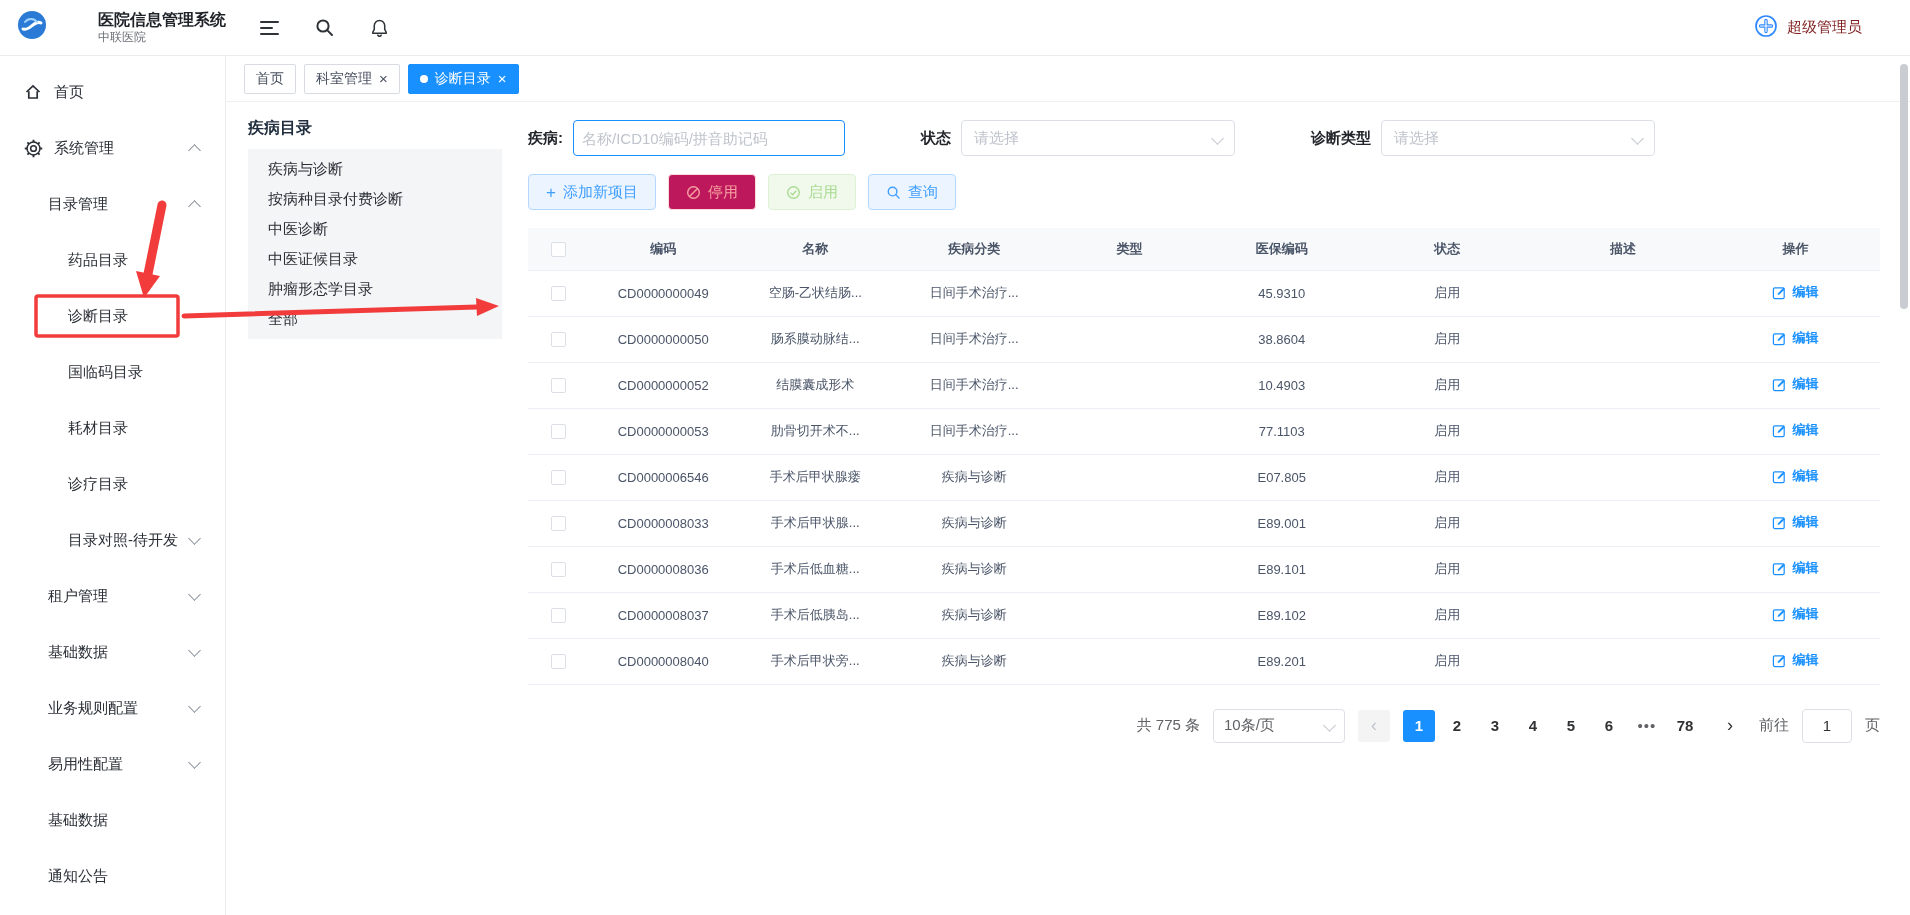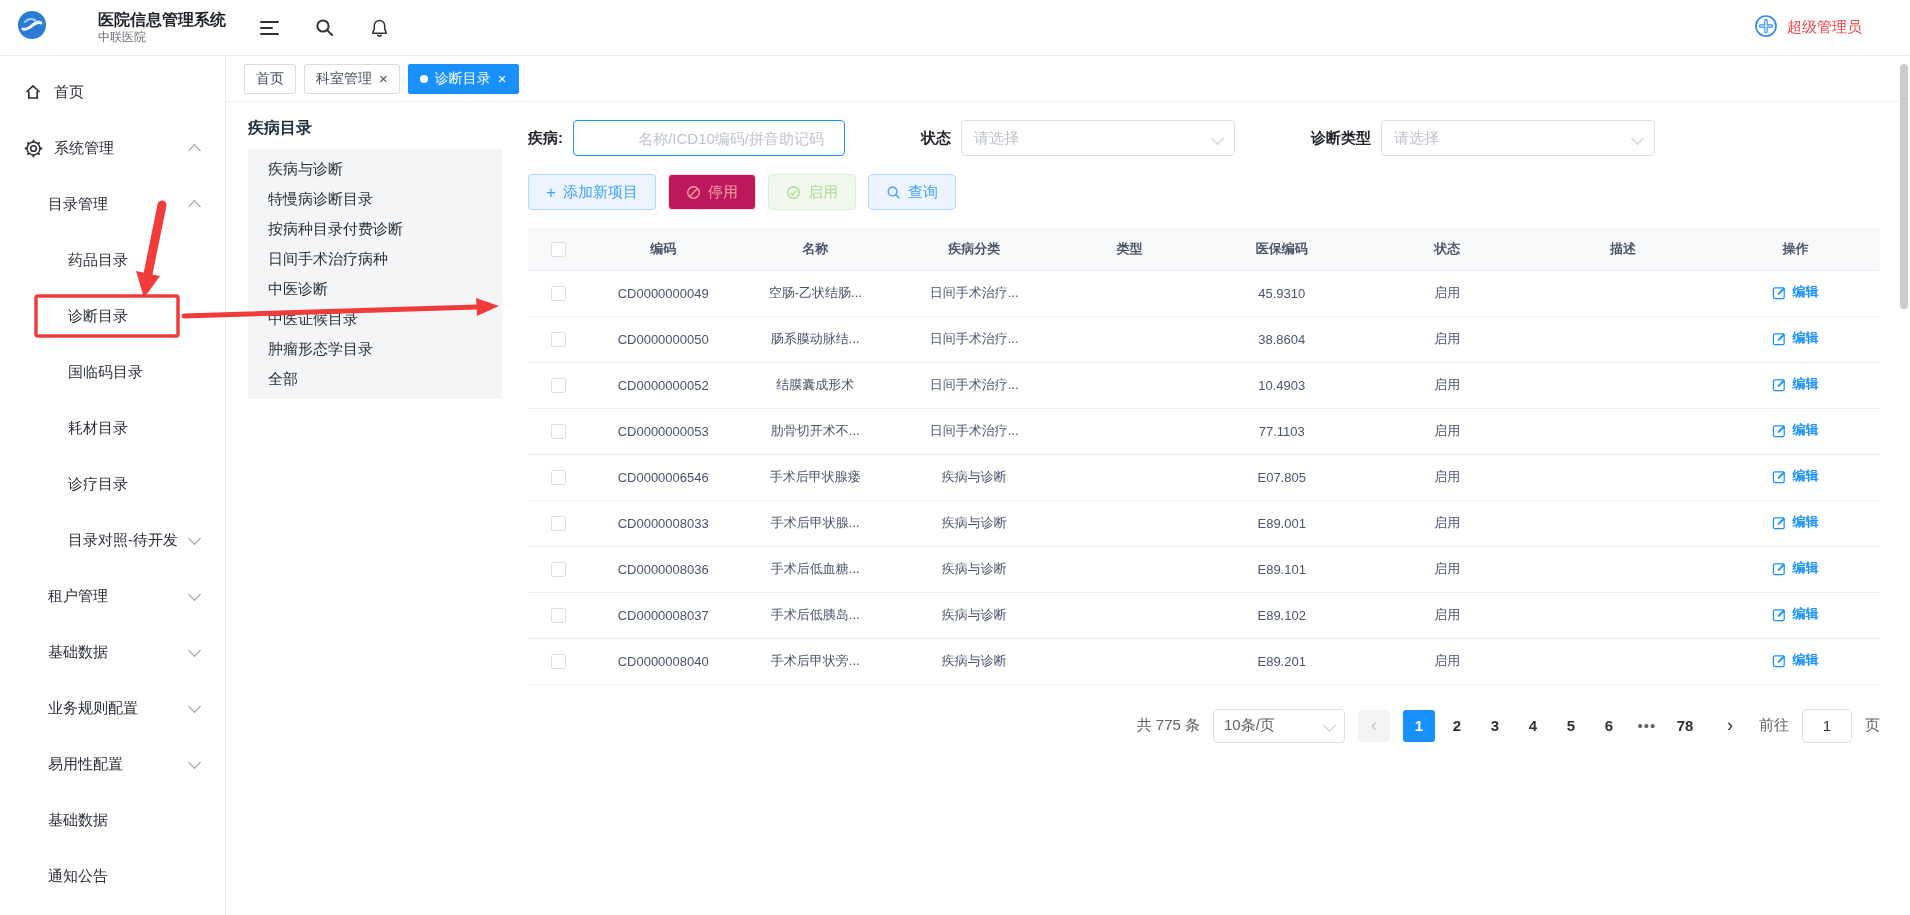--- a/index.html
+++ b/index.html
@@ -11,21 +11,21 @@
   .app { display:flex; flex-direction:column; height:100%; }
 
   
   .header { height:56px; display:flex; align-items:center; border-bottom:1px solid #ececec; background:#fff; flex:0 0 auto; }
   .brand { width:226px; display:flex; align-items:center; gap:10px; padding-left:14px;justify-content:space-between; }
   .brand-text .t1 { font-size:16px; font-weight:700; color:#1f2329; line-height:20px; }
   .brand-text .t2 { font-size:12px; color:#6b7075; line-height:15px; }
   .header-tools { display:flex; align-items:center; gap:36px; margin-left:34px; }
   .htool { display:flex; align-items:center; cursor:pointer; }
   .header-right { margin-left:auto; display:flex; align-items:center; gap:9px; padding-right:48px; }
-  .user-name { font-size:15px; color:#ef4444; cursor:pointer; }
+  .user-name { font-size:15px; color:#7f1d1d; cursor:pointer; }
 
   
   .body-row { flex:1; display:flex; min-height:0; }
   .sidebar { width:226px; flex:0 0 226px; border-right:1px solid #ececec; background:#fff; padding-top:8px; }
   .s-item { display:flex; align-items:center; height:56px; font-size:15px; color:#2a2f36; cursor:pointer; }
   .s-item .lbl { white-space:nowrap; }
   .s-ico { width:20px; margin-right:10px; display:flex; align-items:center; }
   .lvl1 { padding-left:24px; }
   .lvl2 { padding-left:48px; }
   .lvl3 { padding-left:68px; }
@@ -48,21 +48,21 @@
   .catalog-title { font-size:16px; font-weight:700; color:#1f2d3d; margin-bottom:10px; }
   .catalog-list { background:#f4f5f7; padding:5px 0; }
   .cat-item { height:30px; line-height:30px; padding-left:20px; font-size:15px; color:#2a2f36; cursor:pointer; white-space:nowrap; }
 
   .table-area { flex:1; min-width:0; padding:18px 30px 0 26px; }
 
   
   .filters { display:flex; align-items:center; margin-bottom:18px; font-size:15px; }
   .f-label { font-weight:700; color:#23262b; margin-right:10px; white-space:nowrap; }
   .f-label.g2 { margin-left:76px; }
-  .f-input { width:272px; height:36px; border:1.5px solid #1890ff; border-radius:4px; padding:0 20px; font-size:15px; color:#303133; font-family:inherit; outline:none;text-align:right; }
+  .f-input { width:272px; height:36px; border:1.5px solid #1890ff; border-radius:4px; padding:0 8px; font-size:15px; color:#303133; font-family:inherit; outline:none; }
   .f-input::placeholder { color:#bfc4cc; }
   .f-select { width:274px; height:36px; border:1px solid #dcdfe6; border-radius:4px; display:flex; align-items:center; justify-content:space-between; padding:0 12px; color:#bfc4cc; cursor:pointer; background:#fff; }
   .f-select .chev { margin:0; border-color:#c0c4cc; }
 
   
   .toolbar { display:flex; align-items:center; gap:12px; margin-bottom:18px; }
   .btn { height:36px; display:inline-flex; align-items:center; gap:7px; padding:0 17px; border-radius:4px; font-size:15px; font-family:inherit; cursor:pointer; border:1px solid transparent; background:#fff; }
   .btn svg, .btn .plus { flex:0 0 auto; }
   .btn-add   { color:#409eff; background:#ecf5ff; border-color:#b3d8ff; }
   .btn-stop  { color:#f6a2a2; background:#be185d; border-color:#fbdada; cursor:not-allowed;font-family:Liberation Serif, serif; }
@@ -244,23 +244,21 @@
           <span class="tab-x">×</span>
         </div>
       </div>
 
       <div class="page">
 
         <div class="catalog">
           <div class="catalog-title">疾病目录</div>
           <div class="catalog-list">
             <div class="cat-item">疾病与诊断</div>
-            <div class="cat-item">特慢病诊断目录</div>
             <div class="cat-item">按病种目录付费诊断</div>
-            <div class="cat-item">日间手术治疗病种</div>
             <div class="cat-item">中医诊断</div>
             <div class="cat-item">中医证候目录</div>
             <div class="cat-item">肿瘤形态学目录</div>
             <div class="cat-item">全部</div>
           </div>
         </div>
 
         <div class="table-area">
 
           <div class="filters">

